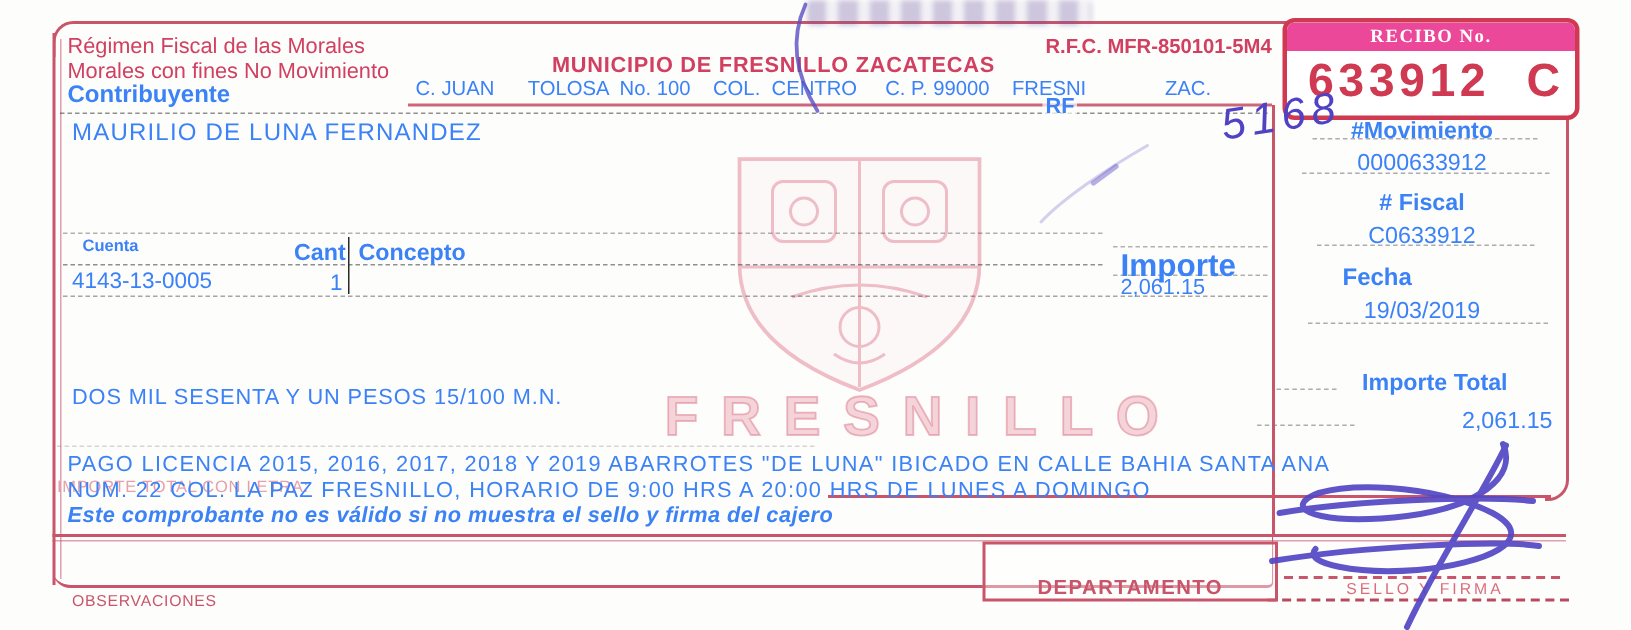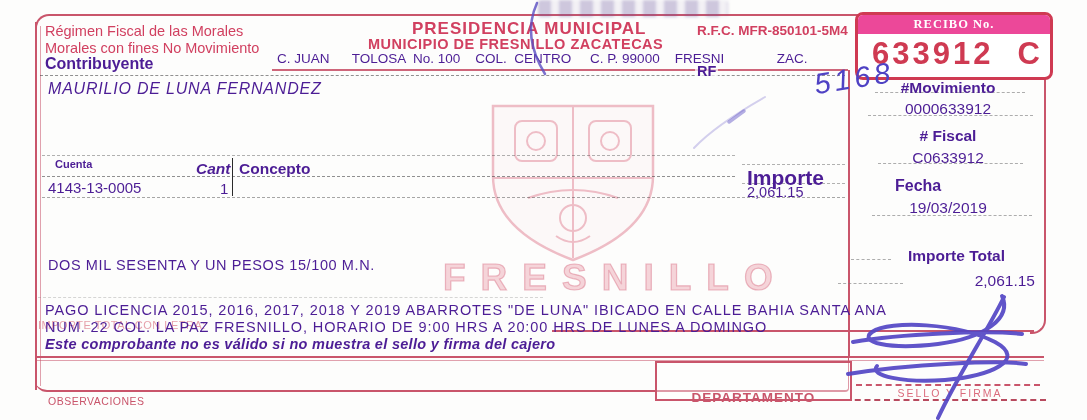--- a/index.html
+++ b/index.html
@@ -1,18 +1,18 @@
 <!DOCTYPE html>
 <html><head>
 <meta charset="utf-8">
 <style>
   html,body{margin:0;padding:0;background:#ffffff;}
   .canvas{position:relative;width:1087px;height:420px;background:#fdfdfc;overflow:hidden;
           font-family:"Liberation Sans",sans-serif;}
-  .t{position:absolute;white-space:pre;color:#4c1d95;line-height:1.1;font-family:"Liberation Sans",sans-serif;z-index:3;}
+  .t{position:absolute;white-space:pre;color:#3b82f6;line-height:1.1;font-family:"Liberation Sans",sans-serif;z-index:3;}
   .red{color:#d14060;}
   .formred{color:#c9556b;margin-top:32px;}
   .b{font-weight:bold;}
   .line{position:absolute;z-index:2;}
   .redline{border-top:2px solid #c9556b;}
   .dash{border-top:1.5px dashed rgba(55,55,55,.55);}
   .gdash{border-top:1px dashed rgba(120,120,120,.6);}
   .ink{position:absolute;color:#4f42c4;z-index:6;}
   .wm{position:absolute;z-index:1;}
 </style>
@@ -66,23 +66,22 @@
   <div class="line gdash" style="left:838px;top:283px;width:65px;"></div>
   <div class="line gdash" style="left:38px;top:297px;width:505px;opacity:.5;"></div>
 
   <div style="position:absolute;left:538px;top:0;width:190px;height:17px;z-index:4;opacity:.6;
               background:repeating-linear-gradient(90deg,rgba(108,88,158,.55) 0 13px,rgba(108,88,158,.12) 13px 21px);
               filter:blur(1.7px);border-radius:3px;"></div>
 
   <div class="t red" style="left:45px;top:24px;font-size:14.5px;">Régimen Fiscal de las Morales</div>
   <div class="t red" style="left:45px;top:41px;font-size:14.5px;">Morales con fines No Movimiento</div>
   <div class="t b" style="left:45px;top:55px;font-size:16px;">Contribuyente</div>
-  <div class="t" style="left:48px;top:80px;font-size:16px;letter-spacing:.8px;font-style:italic;">MAURILIO DE LUNA FERNANDEZ</div>
+  <div class="t" style="left:48px;top:80px;font-size:16px;letter-spacing:.8px;">MAURILIO DE LUNA FERNANDEZ</div>
 
-  <div class="t red b" style="left:412px;top:20px;font-size:17px;letter-spacing:1px;">PRESIDENCIA MUNICIPAL</div>
   <div class="t red b" style="left:368px;top:37px;font-size:14.5px;letter-spacing:.5px;">MUNICIPIO DE FRESNILLO ZACATECAS</div>
   <div class="t" style="left:277px;top:52px;font-size:13.5px;">C. JUAN      TOLOSA  No. 100    COL.  CENTRO     C. P. 99000    FRESNI              ZAC.</div>
   <div class="t red b" style="left:697px;top:24px;font-size:13.5px;">R.F.C. MFR-850101-5M4</div>
   <div class="t b" style="left:695px;top:64px;font-size:14.5px;background:rgba(253,253,252,.7);padding:0 2px;">RF</div>
 
   <div style="position:absolute;left:855px;top:12px;width:192px;height:62px;border:3px solid #cf3a52;border-radius:8px;background:#fff;z-index:4;overflow:hidden;">
     <div style="height:19px;background:#ec4899;display:flex;align-items:center;justify-content:center;font-family:Liberation Serif, serif;">
       <span style="color:#fff;font-weight:bold;font-size:12.5px;letter-spacing:1px;">RECIBO No.</span>
     </div>
     <div style="display:flex;align-items:center;justify-content:space-between;padding:2px 10px 0 14px;">
@@ -95,37 +94,37 @@
   <div class="t" style="left:855px;top:100px;width:186px;text-align:center;font-size:15.5px;">0000633912</div>
   <div class="t b" style="left:855px;top:127px;width:186px;text-align:center;font-size:15.5px;"># Fiscal</div>
   <div class="t" style="left:855px;top:149px;width:186px;text-align:center;font-size:15.5px;">C0633912</div>
   <div class="t b" style="left:895px;top:177px;width:186px;text-align:left;font-size:16px;">Fecha</div>
   <div class="t" style="left:855px;top:199px;width:186px;text-align:center;font-size:15.5px;">19/03/2019</div>
   <div class="t b" style="left:908px;top:247px;font-size:15.5px;">Importe Total</div>
   <div class="t" style="left:855px;top:272px;width:180px;text-align:right;font-size:15.5px;">2,061.15</div>
 
   <div class="t b" style="left:55px;top:158px;font-size:11px;">Cuenta</div>
   <div class="t" style="left:48px;top:180px;font-size:15px;">4143-13-0005</div>
-  <div class="t b" style="left:196px;top:160px;font-size:15.5px;font-style:italic;">Cant</div>
+  <div class="t b" style="left:196px;top:160px;font-size:15.5px;">Cant</div>
   <div class="t b" style="left:239px;top:160px;font-size:15.5px;">Concepto</div>
   <div class="t" style="left:220px;top:181px;font-size:15px;">1</div>
   <div class="t" style="left:236px;top:180px;width:506px;height:20px;overflow:hidden;">
     <span style="display:inline-block;transform:scaleX(.88);transform-origin:left center;font-size:16.5px;letter-spacing:.2px;white-space:nowrap;">RENOVACION DE LICENCIA DE FUNCIONAMIENTO COMERCIO ESTABLECID</span>
   </div>
   <div class="t b" style="left:747px;top:166px;font-size:21px;">Importe</div>
   <div class="t" style="left:747px;top:185px;font-size:14.5px;">2,061.15</div>
 
   <div class="t" style="left:48px;top:258px;font-size:14.5px;letter-spacing:.6px;">DOS MIL SESENTA Y UN PESOS 15/100 M.N.</div>
   <div class="t" style="left:45px;top:303px;font-size:14.5px;letter-spacing:.9px;">PAGO LICENCIA 2015, 2016, 2017, 2018 Y 2019 ABARROTES "DE LUNA" IBICADO EN CALLE BAHIA SANTA ANA</div>
   <div class="t" style="left:45px;top:320px;font-size:14.5px;letter-spacing:.9px;">NUM. 22 COL. LA PAZ FRESNILLO, HORARIO DE 9:00 HRS A 20:00 HRS DE LUNES A DOMINGO</div>
   <div class="t b" style="left:45px;top:337px;font-size:14.5px;font-style:italic;letter-spacing:.3px;">Este comprobante no es válido si no muestra el sello y firma del cajero</div>
 
   <div class="t formred" style="left:48px;top:364px;font-size:10.5px;letter-spacing:.5px;">OBSERVACIONES</div>
   <div style="position:absolute;left:655px;top:361px;width:193px;height:36px;border:2.5px solid #c9556b;z-index:3;
-              display:flex;align-items:center;justify-content:center;background:rgba(255,255,255,.4);">
+              display:flex;align-items:flex-end;justify-content:center;background:rgba(255,255,255,.4);">
     <span class="formred b" style="font-size:13.5px;letter-spacing:1px;">DEPARTAMENTO</span>
   </div>
   <div class="line" style="left:856px;top:384px;width:184px;border-top:2px dashed #c9556b;"></div>
   <div class="t" style="left:870px;top:388px;width:160px;text-align:center;font-size:10.5px;letter-spacing:2px;color:rgba(207,58,82,.75);">SELLO Y FIRMA</div>
   <div class="line" style="left:845px;top:399px;width:201px;border-top:2.5px dashed #b84a5e;"></div>
 
   <div class="ink" style="left:814px;top:62px;font-size:29px;font-style:italic;letter-spacing:4px;transform:rotate(-9deg);">5168</div>
 
   <svg style="position:absolute;left:0;top:0;z-index:6;pointer-events:none;" width="1087" height="420" viewBox="0 0 1087 420">
 

